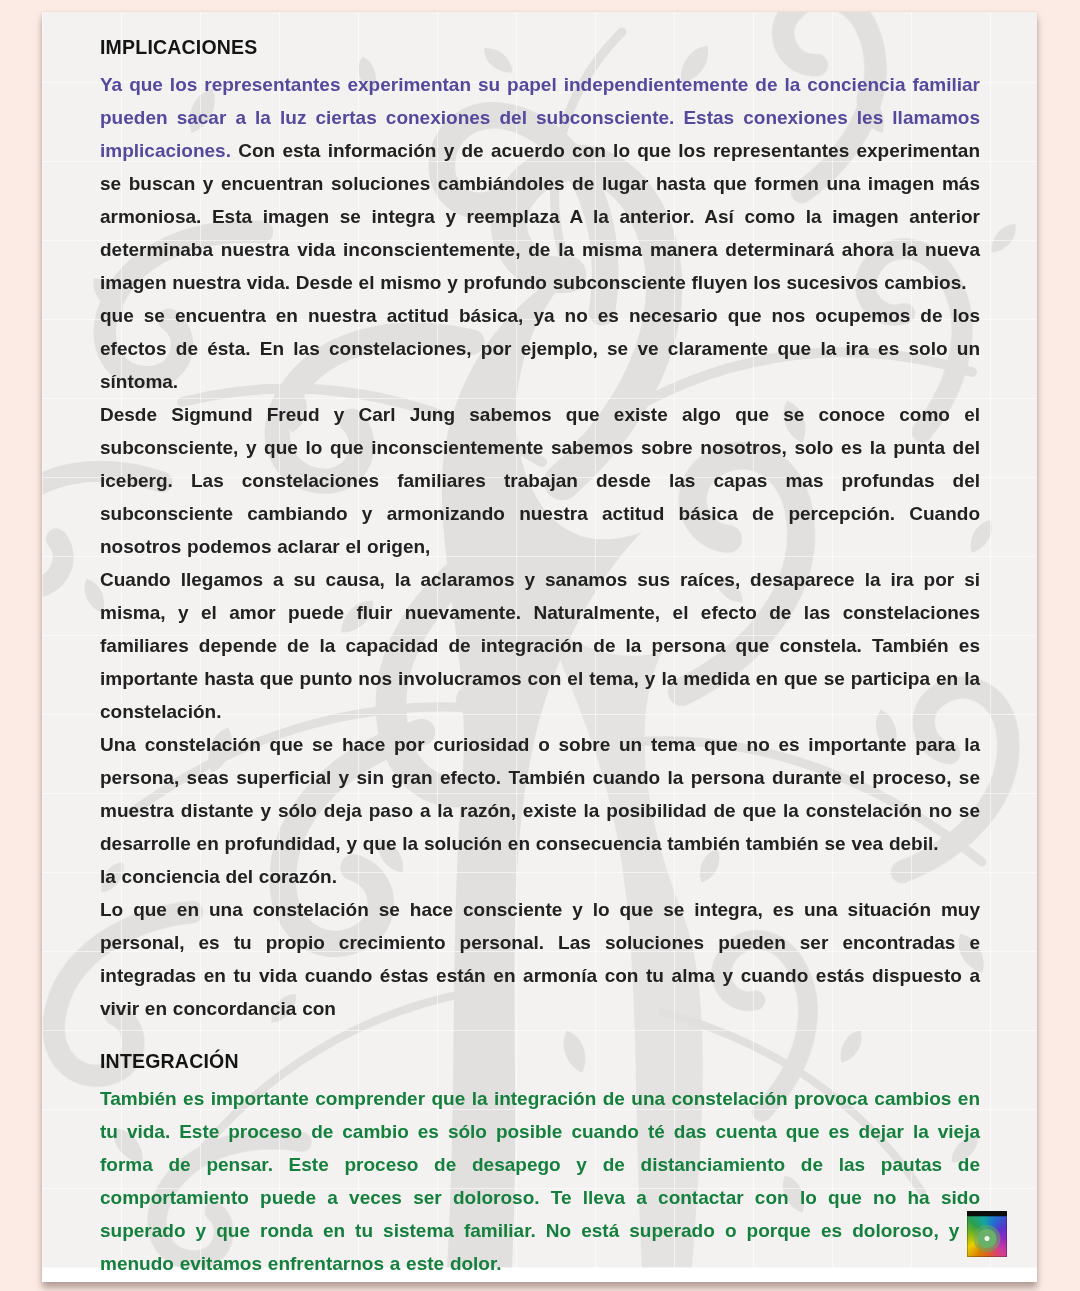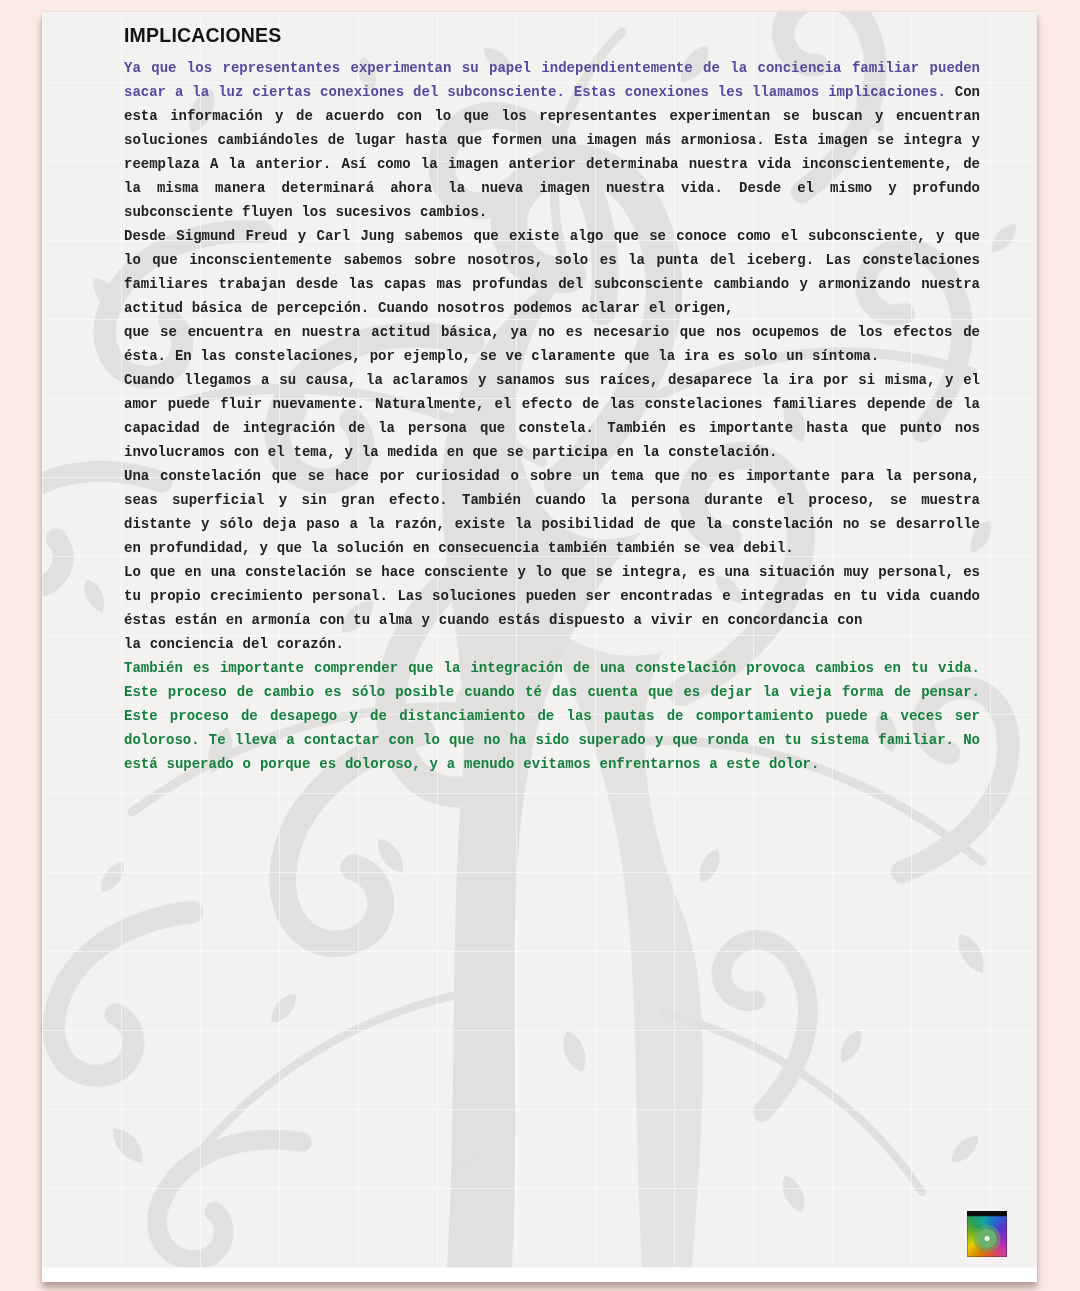--- a/index.html
+++ b/index.html
@@ -21,33 +21,32 @@
   }
   .texture::after {
     content:""; position:absolute; inset:0;
     background-image:
       repeating-linear-gradient(0deg, rgba(255,255,255,.55) 0 1px, rgba(0,0,0,0) 1px 79px),
       repeating-linear-gradient(90deg, rgba(255,255,255,.55) 0 1px, rgba(0,0,0,0) 1px 79px);
   }
   .watermark { position:absolute; inset:0; }
   .content {
     position:relative; z-index:2;
-    padding:11px 57px 0 58px;
-    color:#212121; font-weight:700;margin-left:24px;
+    padding:23px 57px 0 58px;
+    color:#212121; font-weight:700;
   }
   .sec h2 {
     font-size:19.5px; line-height:25px; margin:24px 0 8px;
     color:#141414; letter-spacing:.2px; font-weight:700;
   }
   .sec:first-child h2 { margin-top:0; }
   .content p {
     margin:0; text-align:justify;
-    font-size:14px; line-height:24px;
+    font-size:19px; line-height:33px;
     word-spacing:.5px;
-    font-family:Liberation Mono, monospace;
   }
   .gap-top { margin-top:27px; }
   .run-indigo { color:#55499d; }
   .run-violet { color:#15803d; }
   .run-dark   { color:#212121; }
   .logo {
     position:absolute; z-index:3;
     right:30px; top:1199px;
     width:40px; height:41px;
     border-top:5px solid #0d0d0d;
@@ -127,35 +126,36 @@
   </div>
 
   <div class="content">
 
     <section class="sec">
       <h2>IMPLICACIONES</h2>
       <p><span class="run-indigo">Ya que los representantes experimentan su papel independientemente de la conciencia familiar pueden sacar a la luz ciertas conexiones del subconsciente. Estas conexiones les llamamos implicaciones.</span><span class="run-dark"> Con esta información y de acuerdo con lo que los representantes experimentan se buscan y encuentran soluciones cambiándoles de lugar hasta que formen una imagen más armoniosa. Esta imagen se integra y reemplaza A la anterior. Así como la imagen anterior determinaba nuestra vida inconscientemente, de la misma manera determinará ahora la nueva imagen nuestra vida. Desde el mismo y profundo subconsciente fluyen los sucesivos cambios.</span></p>
     </section>
 
     <section class="sec">
+      <p>que se encuentra en nuestra actitud básica, ya no es necesario que nos ocupemos de los efectos de ésta. En las constelaciones, por ejemplo, se ve claramente que la ira es solo un síntoma.</p>
       <p>Desde Sigmund Freud y Carl Jung sabemos que existe algo que se conoce como el subconsciente, y que lo que inconscientemente sabemos sobre nosotros, solo es la punta del iceberg. Las constelaciones familiares trabajan desde las capas mas profundas del subconsciente cambiando y armonizando nuestra actitud básica de percepción. Cuando nosotros podemos aclarar el origen,</p>
-      <p>que se encuentra en nuestra actitud básica, ya no es necesario que nos ocupemos de los efectos de ésta. En las constelaciones, por ejemplo, se ve claramente que la ira es solo un síntoma.</p>
     </section>
 
     <section class="sec">
       <p class="gap-top">Cuando llegamos a su causa, la aclaramos y sanamos sus raíces, desaparece la ira por si misma, y el amor puede fluir nuevamente. Naturalmente, el efecto de las constelaciones familiares depende de la capacidad de integración de la persona que constela. También es importante hasta que punto nos involucramos con el tema, y la medida en que se participa en la constelación.</p>
       <p>Una constelación que se hace por curiosidad o sobre un tema que no es importante para la persona, seas superficial y sin gran efecto. También cuando la persona durante el proceso, se muestra distante y sólo deja paso a la razón, existe la posibilidad de que la constelación no se desarrolle en profundidad, y que la solución en consecuencia también también se vea debil.</p>
     </section>
 
     <section class="sec">
+      <p>la conciencia del corazón.</p>
       <p>Lo que en una constelación se hace consciente y lo que se integra, es una situación muy personal, es tu propio crecimiento personal. Las soluciones pueden ser encontradas e integradas en tu vida cuando éstas están en armonía con tu alma y cuando estás dispuesto a vivir en concordancia con</p>
-      <p>la conciencia del corazón.</p>
     </section>
 
     <section class="sec">
+      <h2>INTEGRACIÓN</h2>
       <p class="run-violet">También es importante comprender que la integración de una constelación provoca cambios en tu vida. Este proceso de cambio es sólo posible cuando té das cuenta que es dejar la vieja forma de pensar. Este proceso de desapego y de distanciamiento de las pautas de comportamiento puede a veces ser doloroso. Te lleva a contactar con lo que no ha sido superado y que ronda en tu sistema familiar. No está superado o porque es doloroso, y a menudo evitamos enfrentarnos a este dolor.</p>
     </section>
 
   </div>
 
   <div class="logo"></div>
 
 </div>
 
 </body></html>

